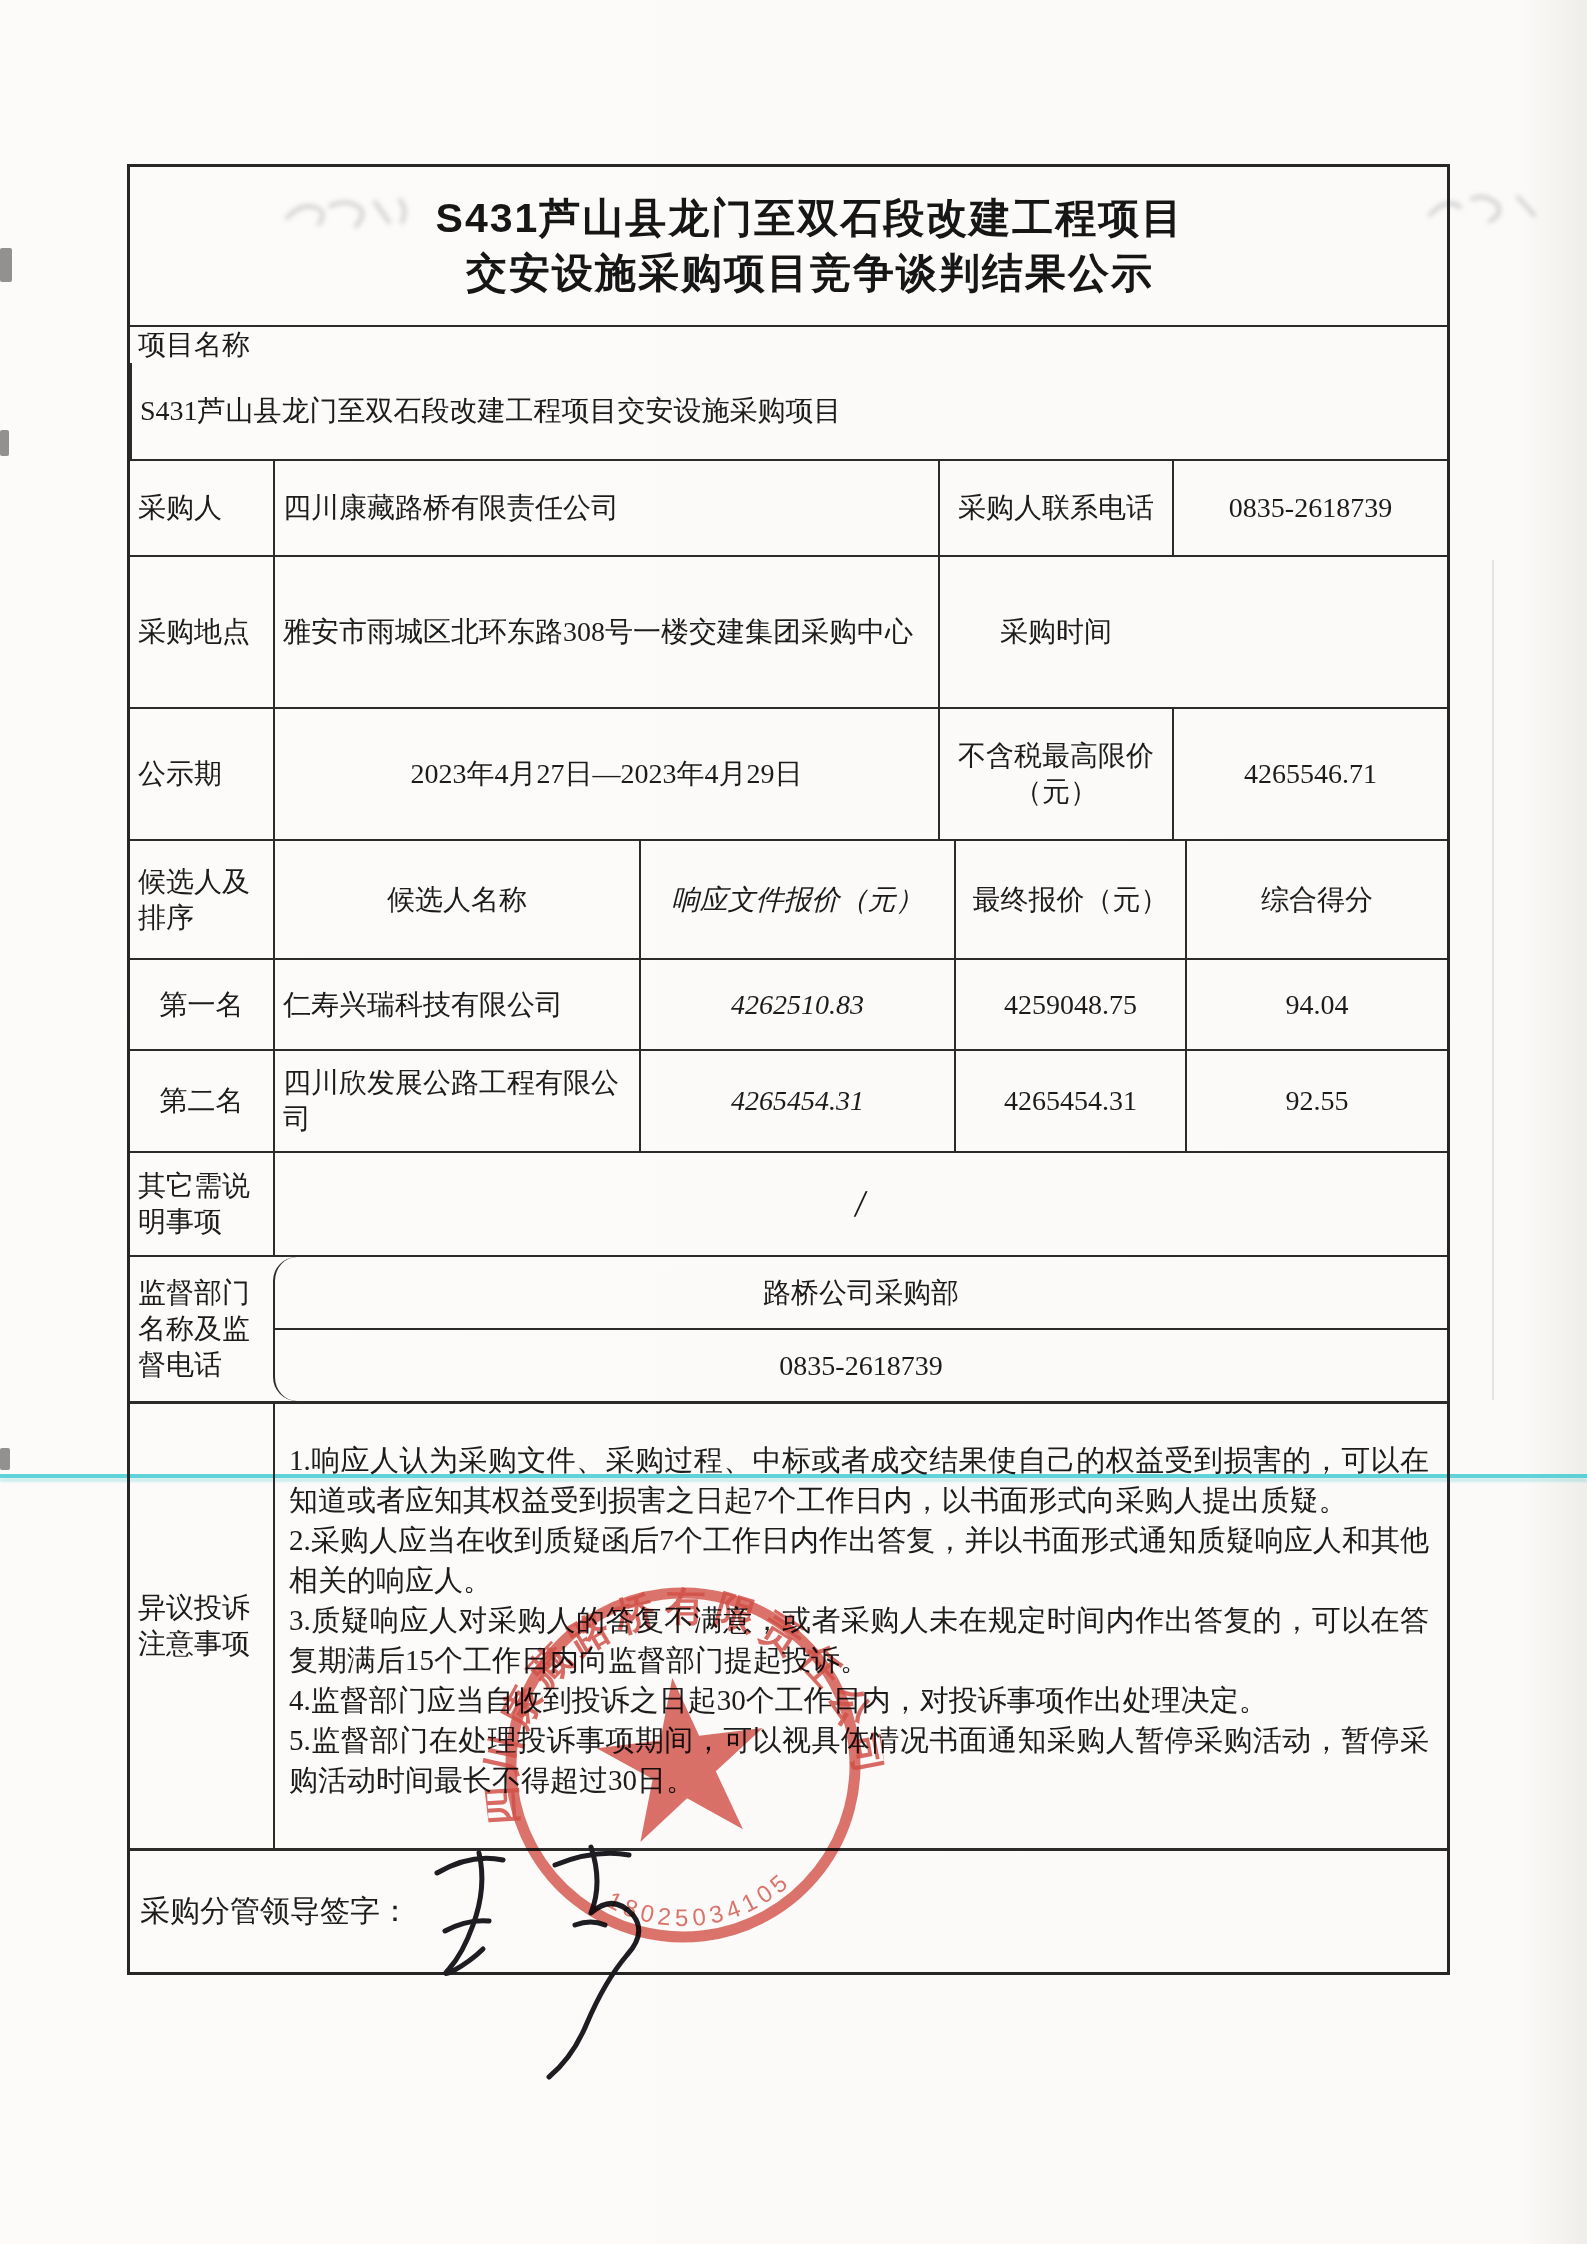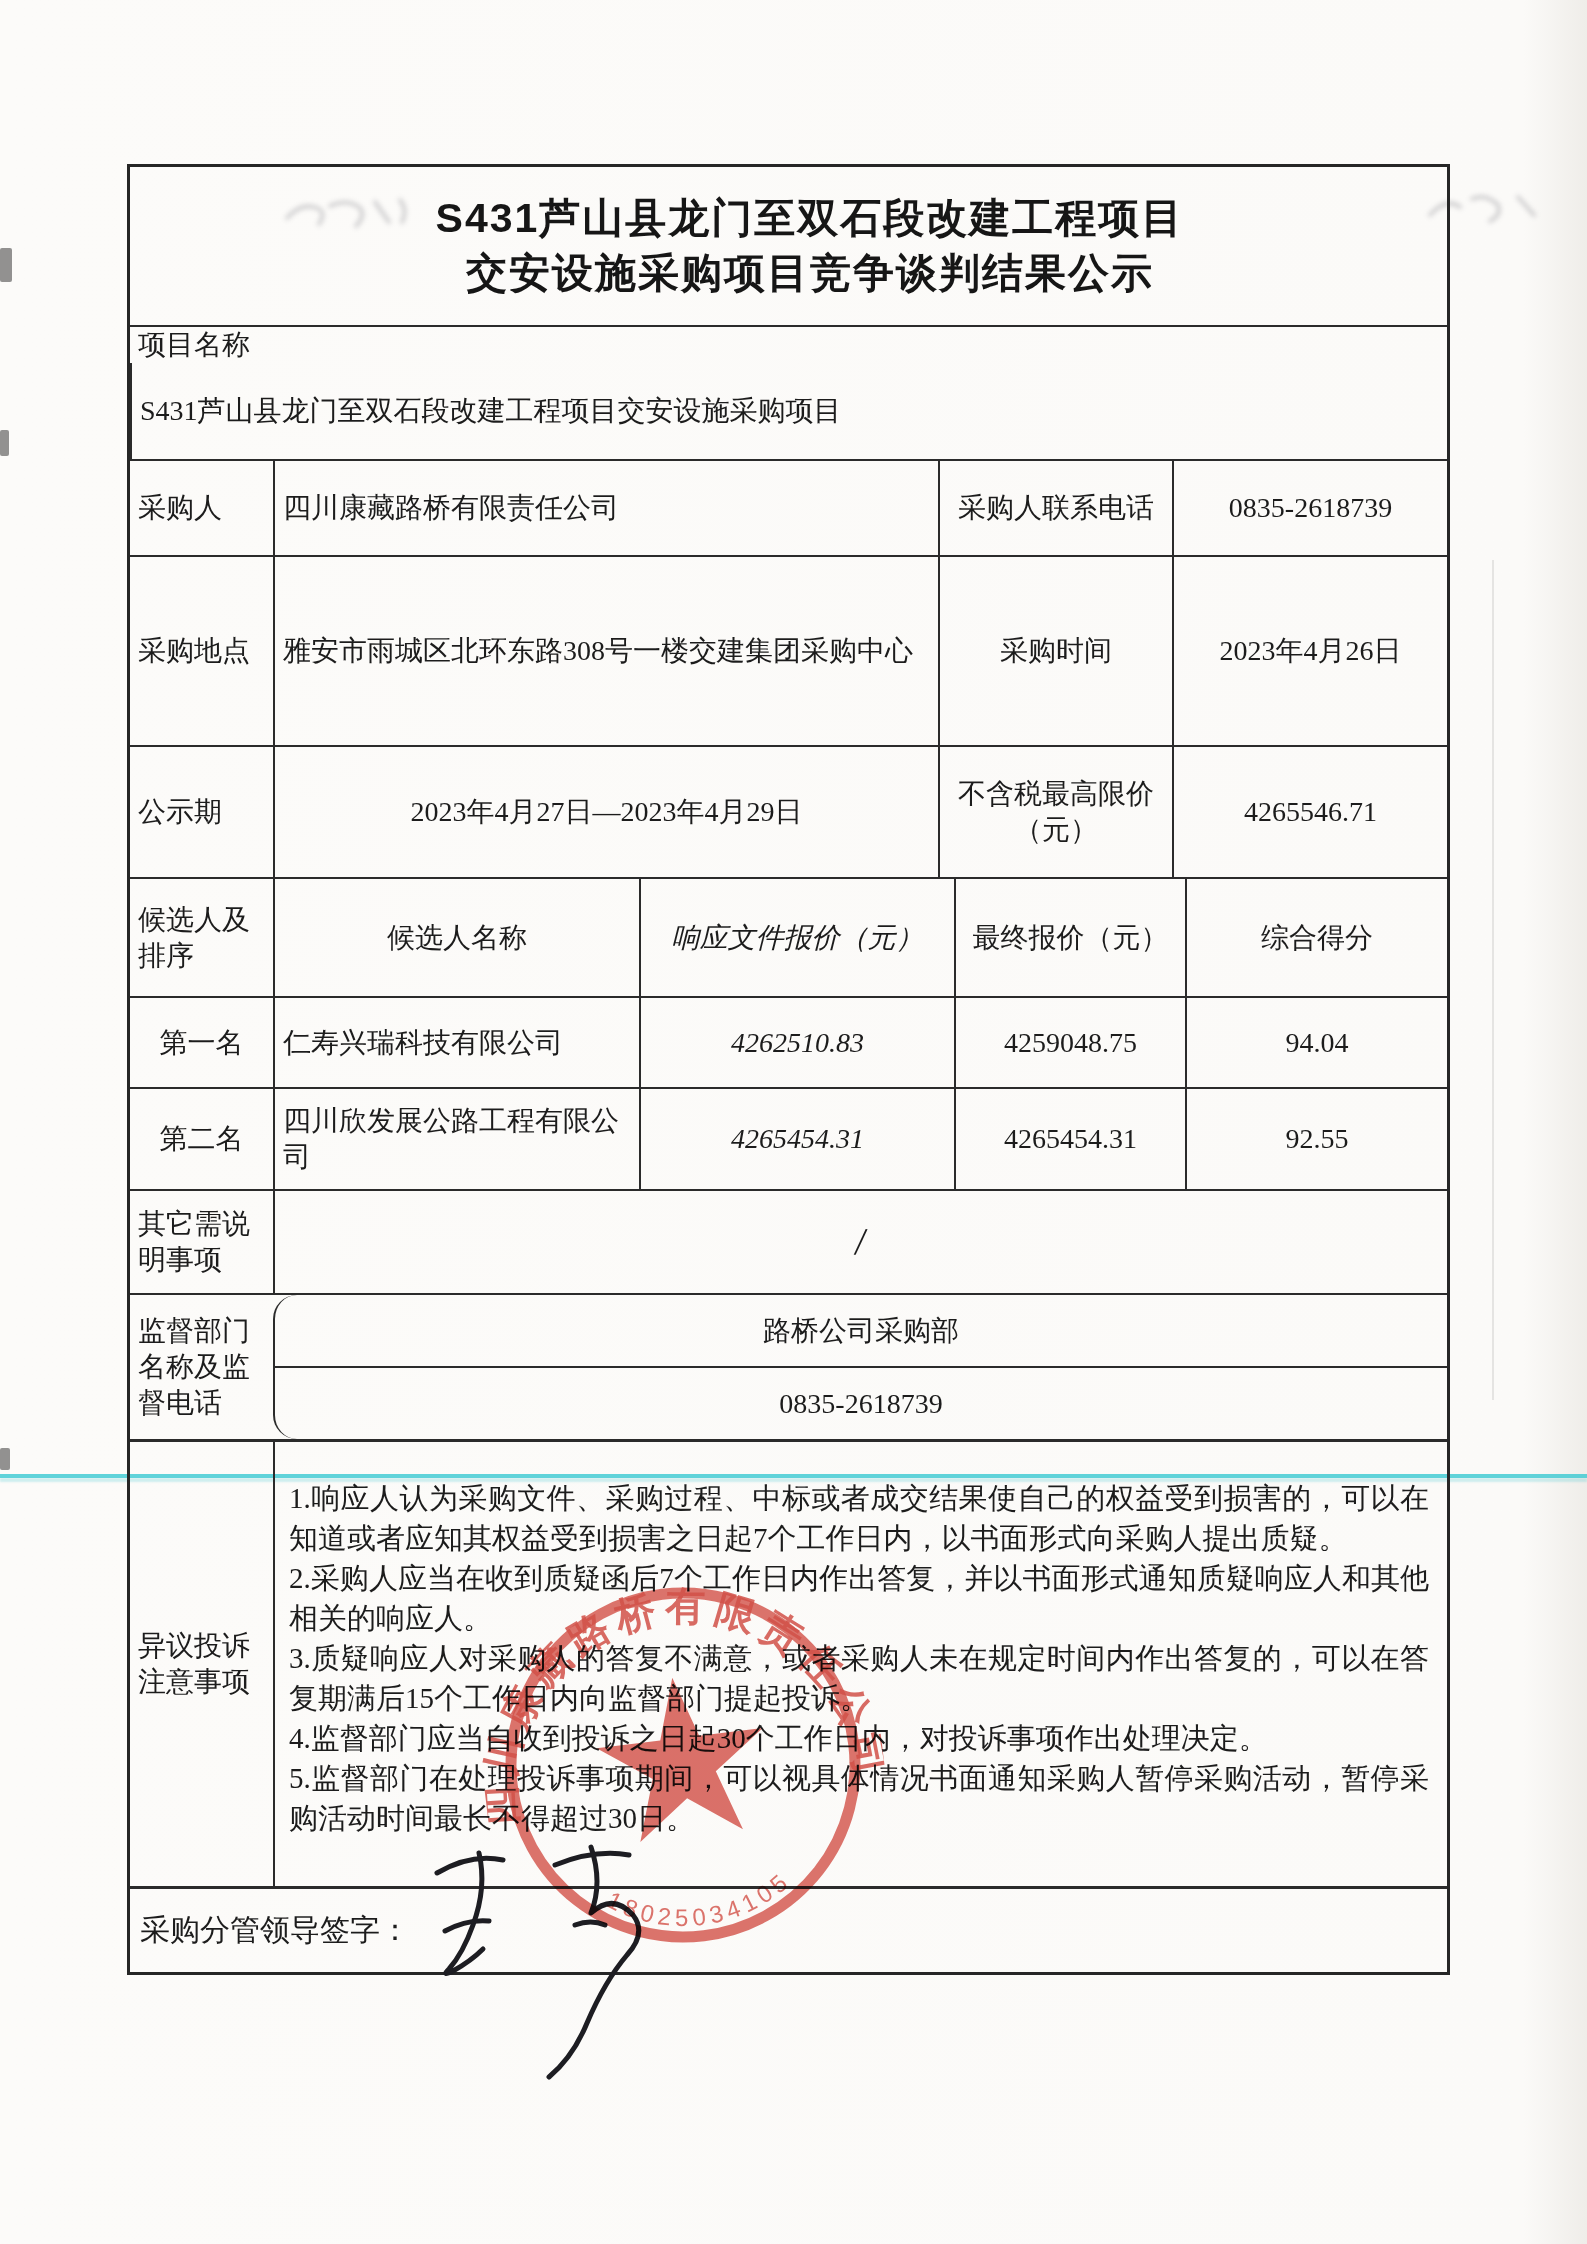--- a/index.html
+++ b/index.html
@@ -101,25 +101,24 @@
       <div class="cell c-rest pad-left">S431芦山县龙门至双石段改建工程项目交安设施采购项目</div>
     </div>
 
     <div class="row" style="height:96px;">
       <div class="cell c-label">采购人</div>
       <div class="cell c-main pad-left">四川康藏路桥有限责任公司</div>
       <div class="cell c-l2 center">采购人联系电话</div>
       <div class="cell c-v2 center">0835-2618739</div>
     </div>
 
-    <div class="row" style="height:190px;">
+    <div class="row" style="height:152px;">
       <div class="cell c-label">采购地点</div>
       <div class="cell c-main pad-left">雅安市雨城区北环东路308号一楼交建集团采购中心</div>
       <div class="cell c-l2 center">采购时间</div>
-      <div class="cell c-v2 center">2023年4月26日</div>
     </div>
 
     <div class="row" style="height:132px;">
       <div class="cell c-label">公示期</div>
       <div class="cell c-main center">2023年4月27日—2023年4月29日</div>
       <div class="cell c-l2 limit-cell">不含税最高限价（元）</div>
       <div class="cell c-v2 center">4265546.71</div>
     </div>
 
     <div class="row" style="height:119px;">

